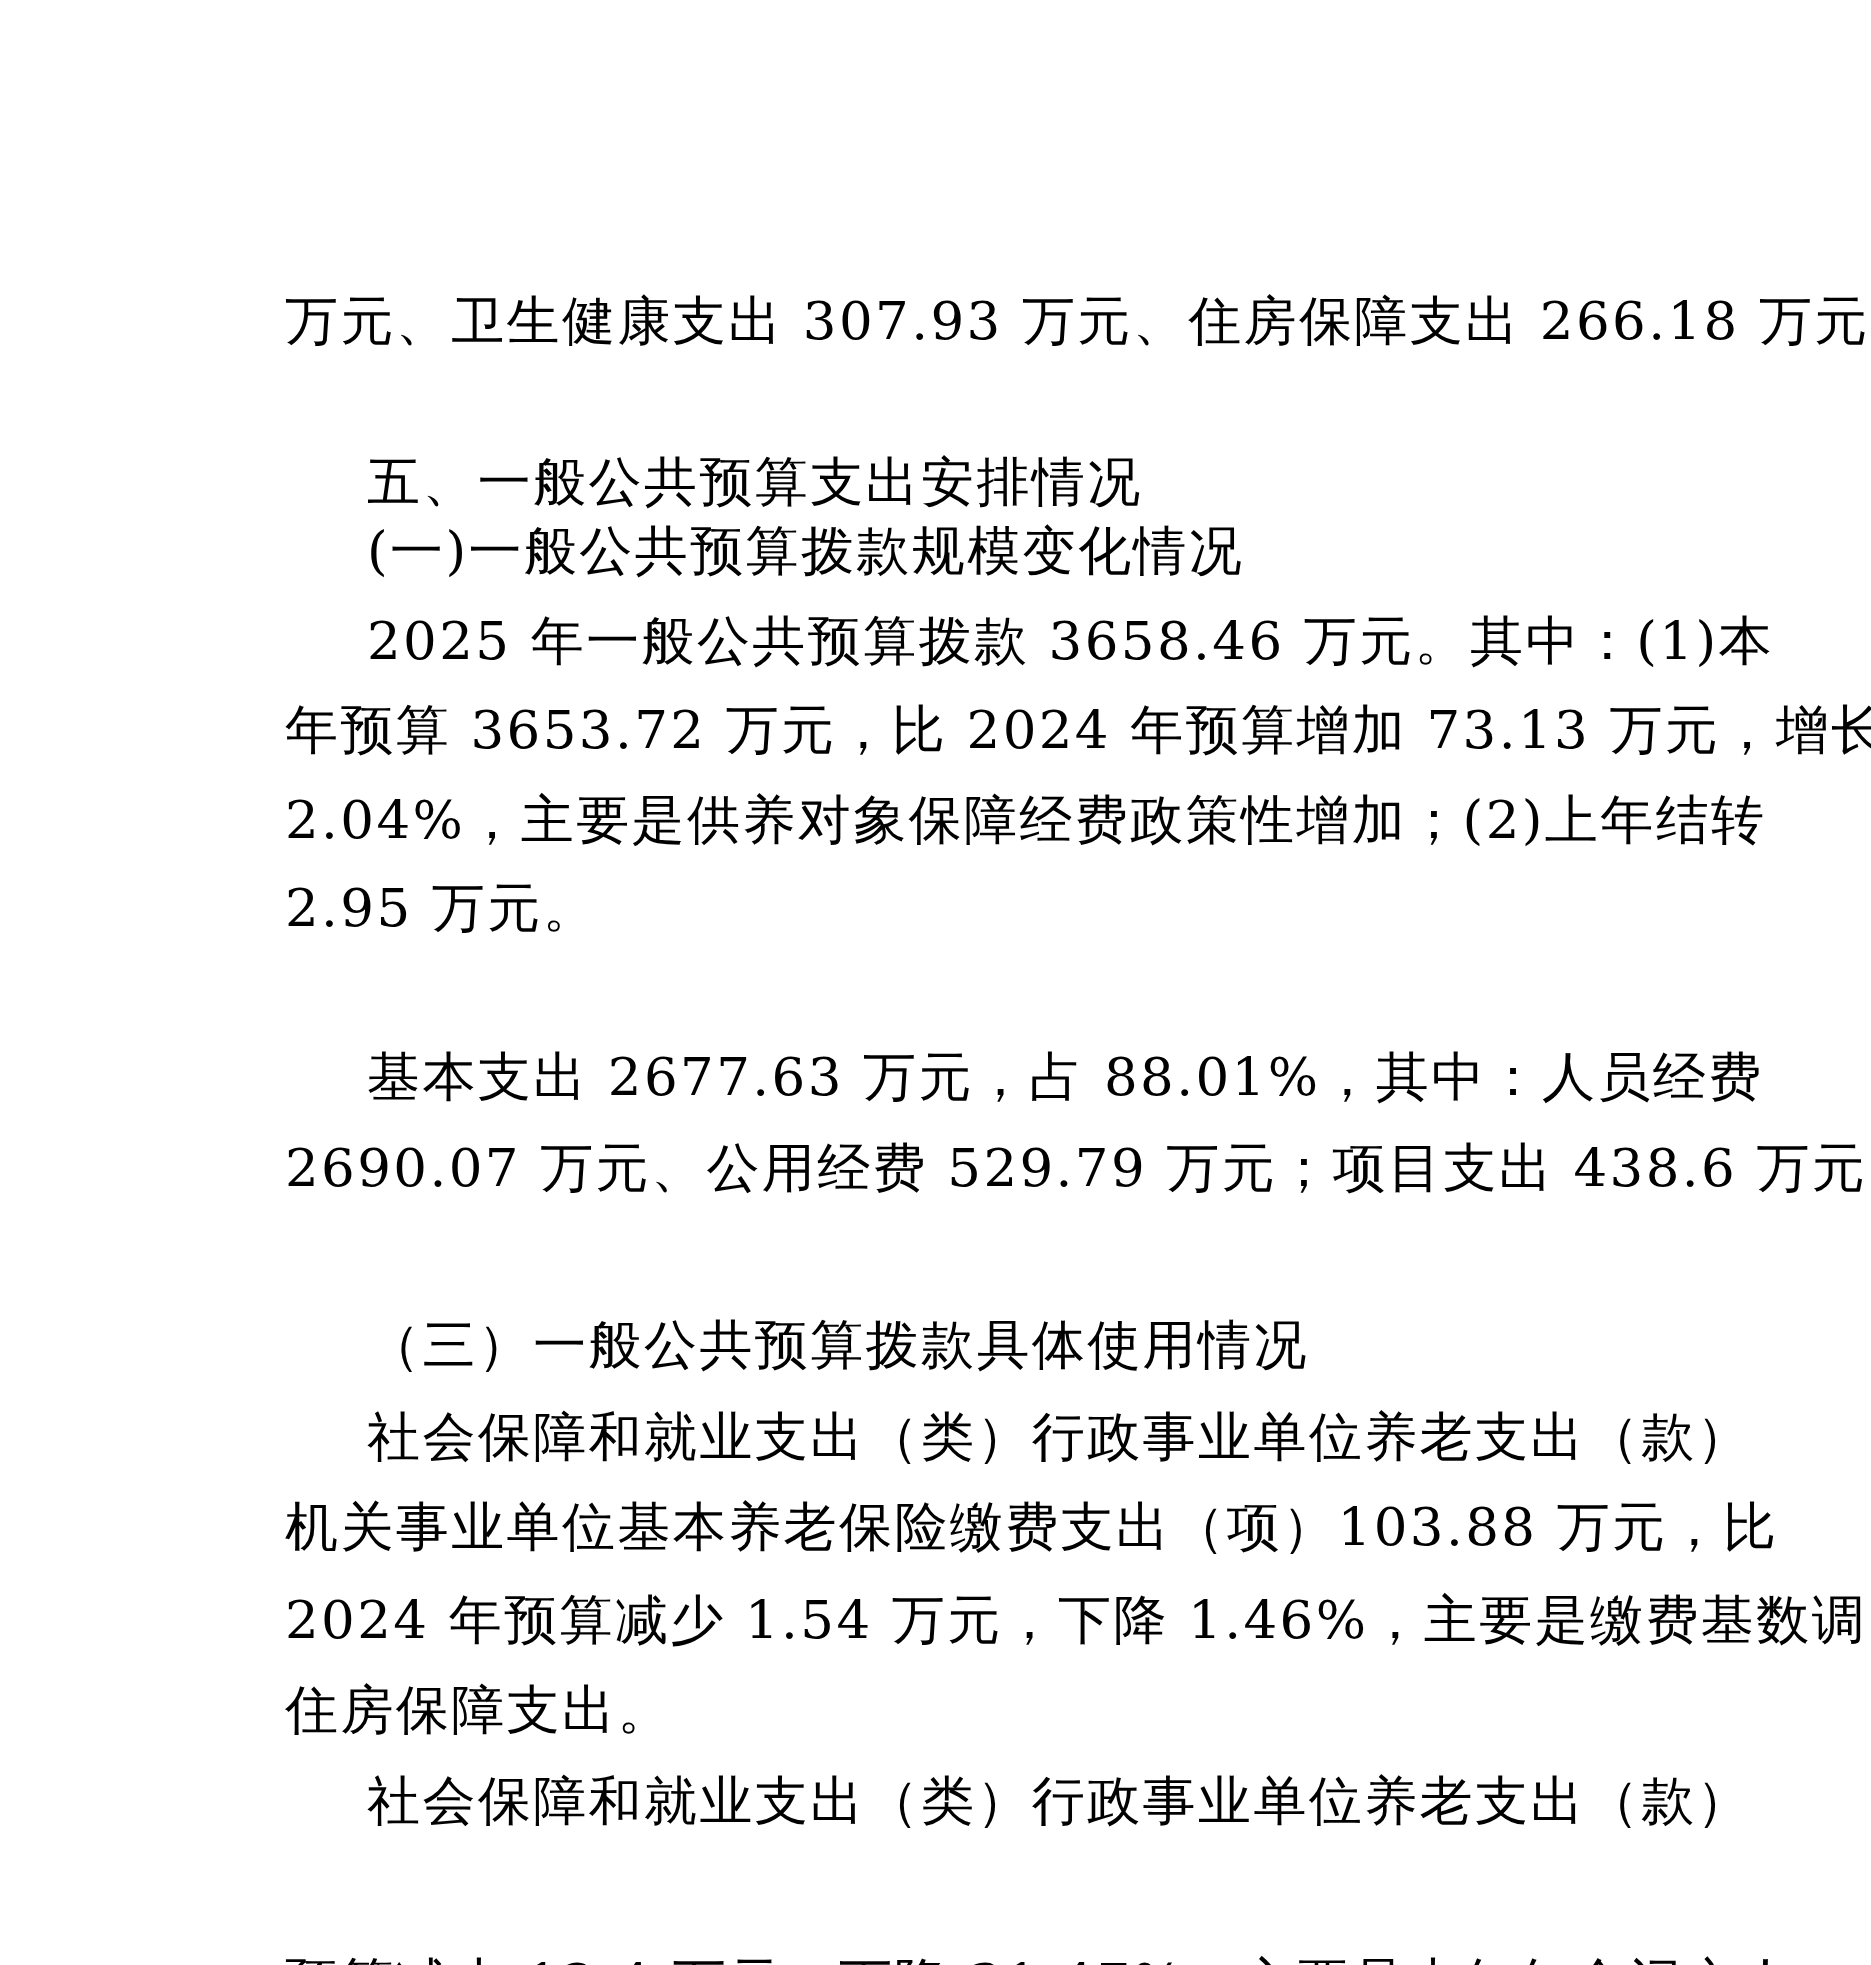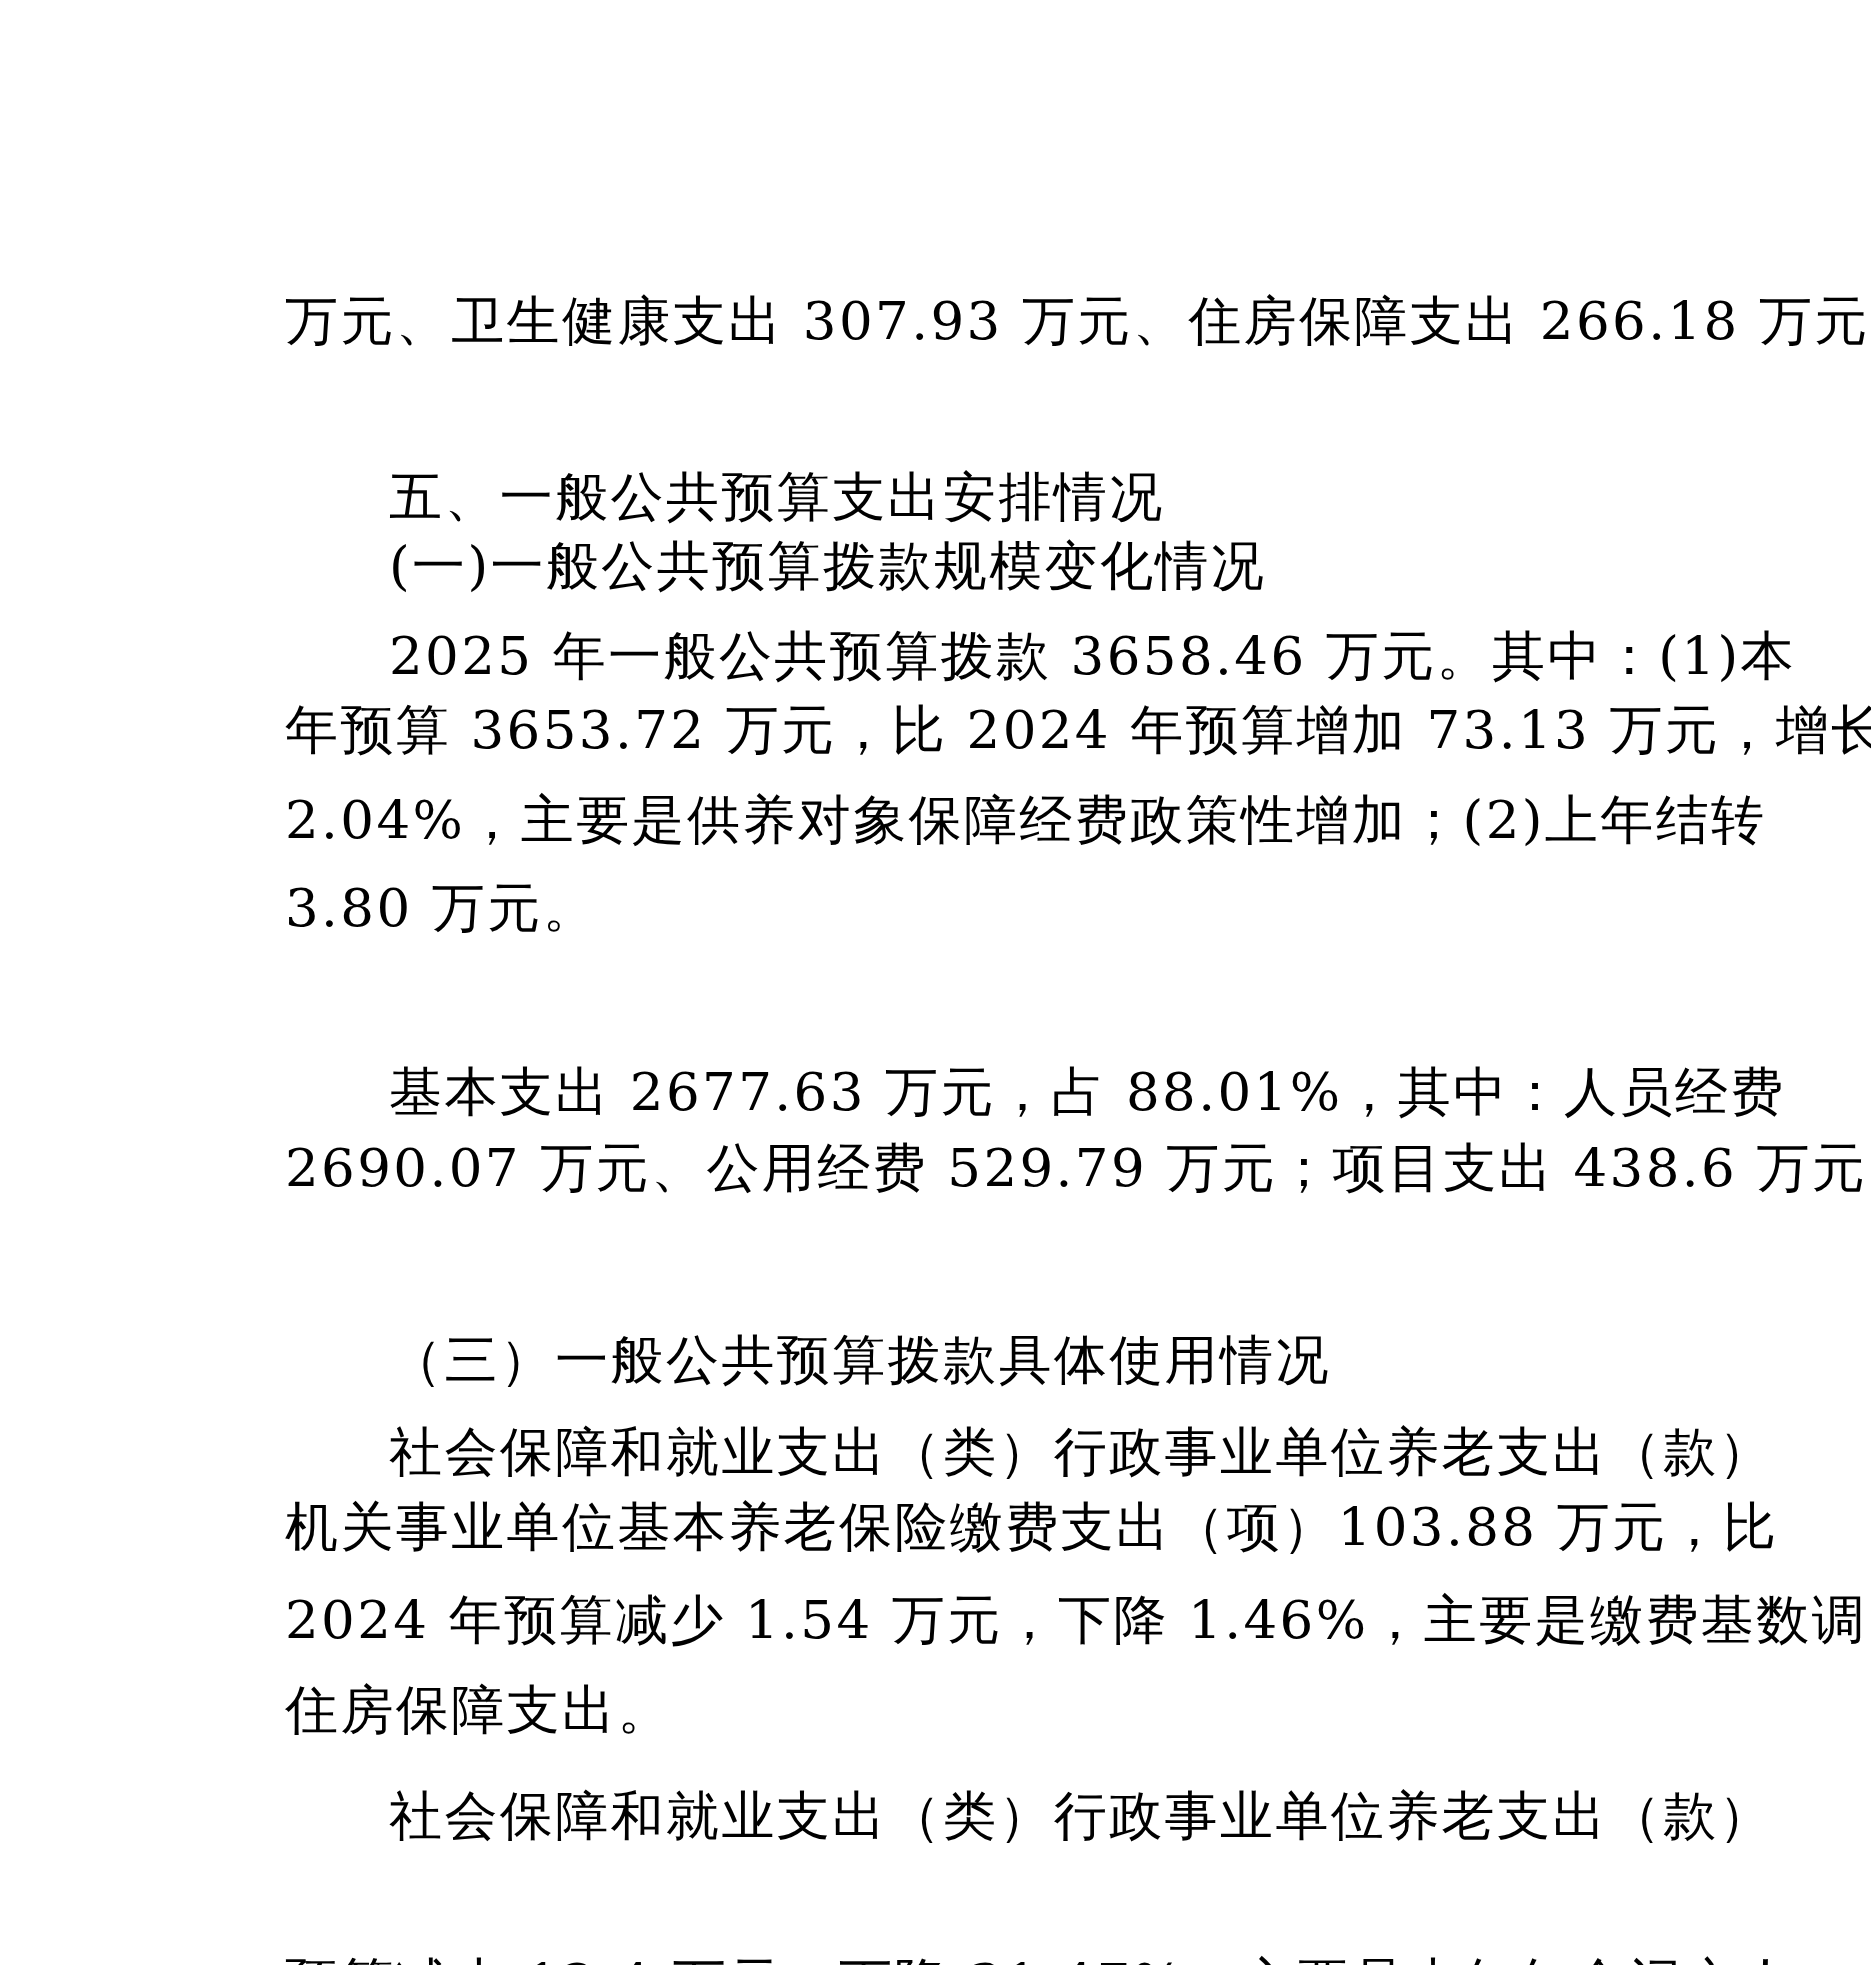--- a/index.html
+++ b/index.html
@@ -4,34 +4,34 @@
 <style>
   html, body { margin:0; padding:0; background:#ffffff; }
   body { width:1872px; height:2647px; position:relative; overflow:hidden; }
   .page { position:absolute; left:0; top:0; width:1872px; height:2647px; background:#fff; }
   .line {
     position:absolute; left:285px; width:1313px;
     font-family:"DejaVu Serif", "Liberation Serif", serif;
     font-size:53px; line-height:59px; color:#000; white-space:nowrap;
     letter-spacing:2.4px;
   }
-  .indent { left:389px;margin-top:15px; }
+  .indent { left:367px; }
   .heading { font-family:"DejaVu Sans", "Liberation Sans", sans-serif; font-weight:normal; }
 </style>
 </head>
 <body>
 
 <div class="page">
   <div class="line" style="top:291px">万元、卫生健康支出 307.93 万元、住房保障支出 266.18 万元、</div>
   <div class="line indent heading" style="top:452px">五、一般公共预算支出安排情况</div>
   <div class="line indent" style="top:521px">(一)一般公共预算拨款规模变化情况</div>
   <div class="line indent" style="top:611px">2025 年一般公共预算拨款 3658.46 万元。其中：(1)本</div>
   <div class="line" style="top:700px">年预算 3653.72 万元，比 2024 年预算增加 73.13 万元，增长</div>
   <div class="line" style="top:790px">2.04%，主要是供养对象保障经费政策性增加；(2)上年结转</div>
-  <div class="line" style="top:878px">3.80 万元。</div>
+  <div class="line" style="top:878px">2.95 万元。</div>
   <div class="line indent" style="top:1047px">基本支出 2677.63 万元，占 88.01%，其中：人员经费</div>
   <div class="line" style="top:1138px">2690.07 万元、公用经费 529.79 万元；项目支出 438.6 万元，</div>
   <div class="line indent" style="top:1315px">（三）一般公共预算拨款具体使用情况</div>
   <div class="line indent" style="top:1407px">社会保障和就业支出（类）行政事业单位养老支出（款）</div>
   <div class="line" style="top:1497px">机关事业单位基本养老保险缴费支出（项）103.88 万元，比</div>
   <div class="line" style="top:1590px">2024 年预算减少 1.54 万元，下降 1.46%，主要是缴费基数调</div>
   <div class="line" style="top:1680px">住房保障支出。</div>
   <div class="line indent" style="top:1771px">社会保障和就业支出（类）行政事业单位养老支出（款）</div>
   <div class="line" style="top:1953px">预算减少 12.4 万元，下降 31.47%，主要是本年年金记实人</div>
 

